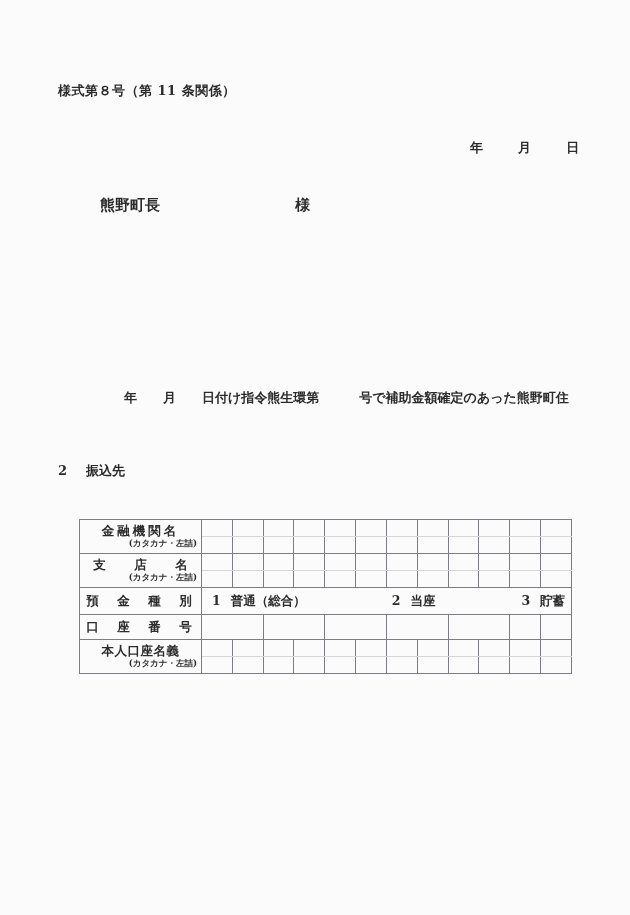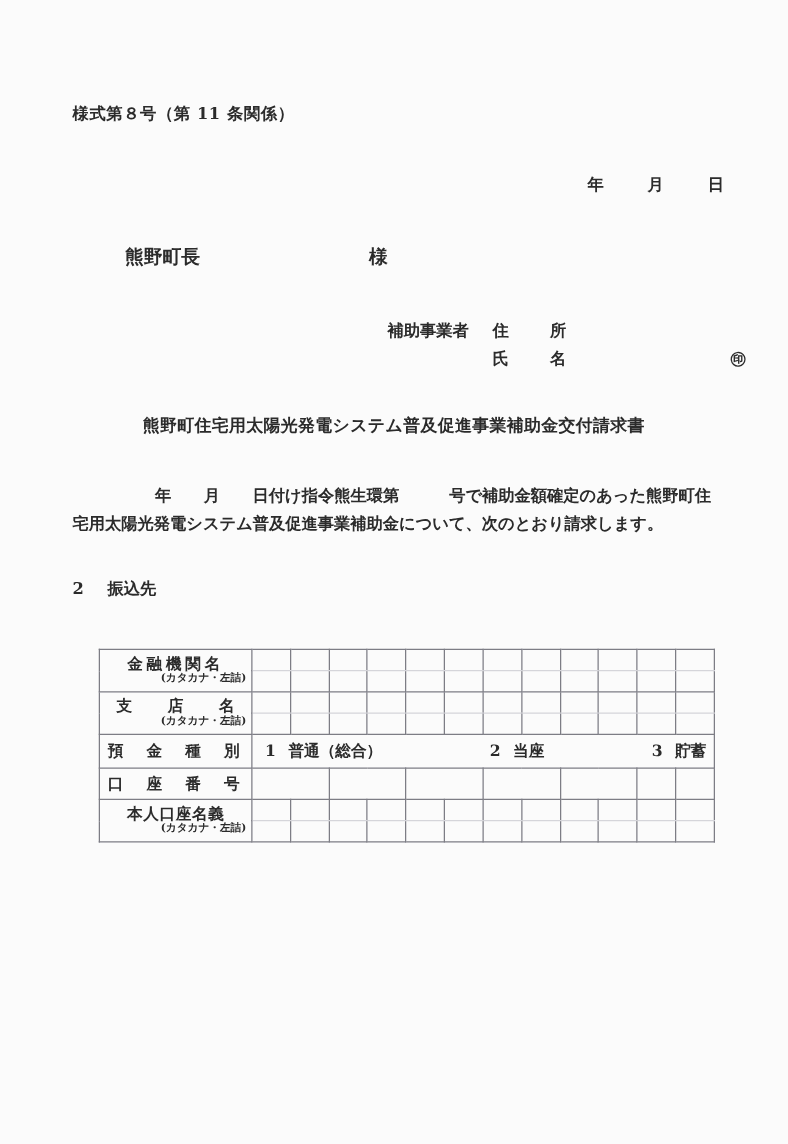--- a/index.html
+++ b/index.html
@@ -205,36 +205,24 @@
     <span>月</span>
     <span class="gap"></span>
     <span>日</span>
   </div>
 
   <div class="addressee">
     <span>熊野町長</span>
     <span class="sama">様</span>
   </div>
 
-  <div class="applicant">
-    <div class="row">
-      <span class="who">補助事業者</span>
-      <span class="field">住　所</span>
-    </div>
-    <div class="row">
-      <span class="spacer-who"></span>
-      <span class="field">氏　名</span>
-      <span class="seal">㊞</span>
-    </div>
-  </div>
-
-  <div class="doc-title">熊野町住宅用太陽光発電システム普及促進事業補助金交付請求書</div>
+
 
   <div class="body-text">
-    <span class="lead-indent"></span><span>年</span><span class="blank-sm"></span><span>月</span><span class="blank-sm"></span><span>日付け指令熊生環第</span><span class="blank-md"></span><span>号で補助金額確定のあった熊野町住</span><br><span>宅用太陽光発電システム普及促進事業補助金について、次のとおり請求します。</span>
+    <span class="lead-indent"></span><span>年</span><span class="blank-sm"></span><span>月</span><span class="blank-sm"></span><span>日付け指令熊生環第</span><span class="blank-md"></span><span>号で補助金額確定のあった熊野町住</span><br>
   </div>
 
 
   <div class="item" id="item-bank">
     <span class="num">2</span><span>振込先</span>
   </div>
 
   <table class="bank-table">
     <tbody>
 

